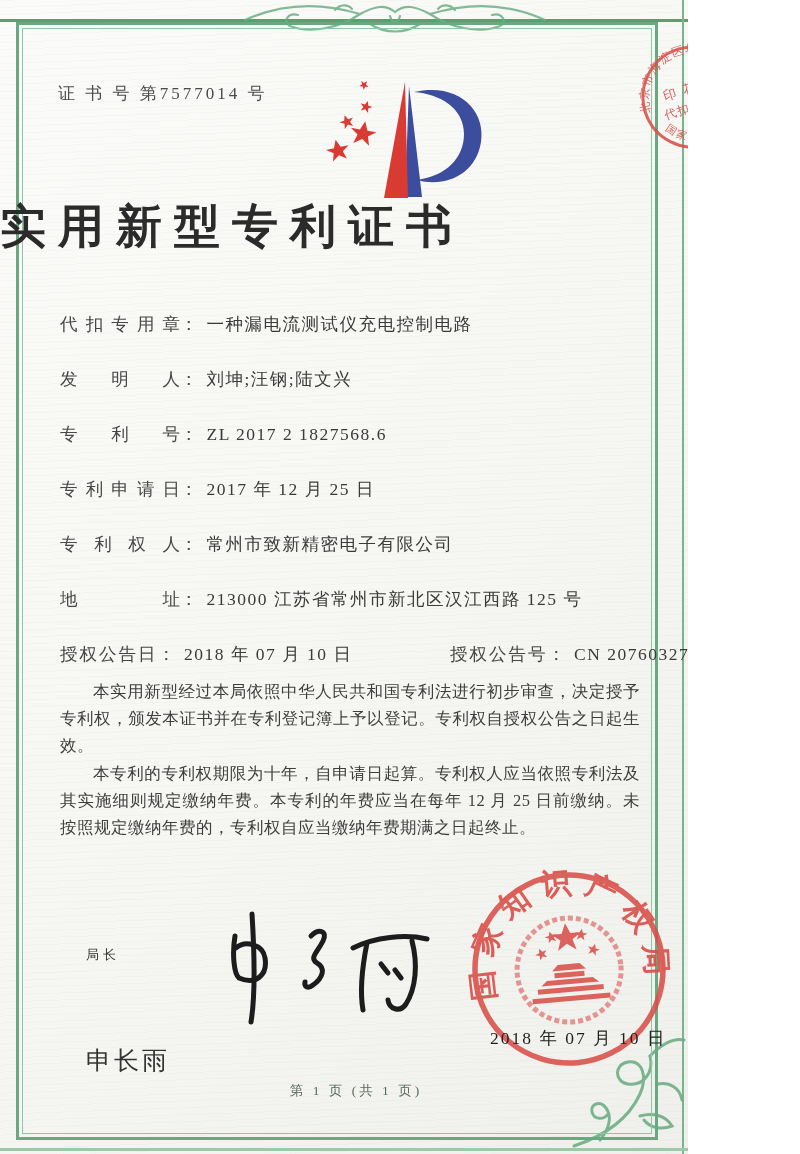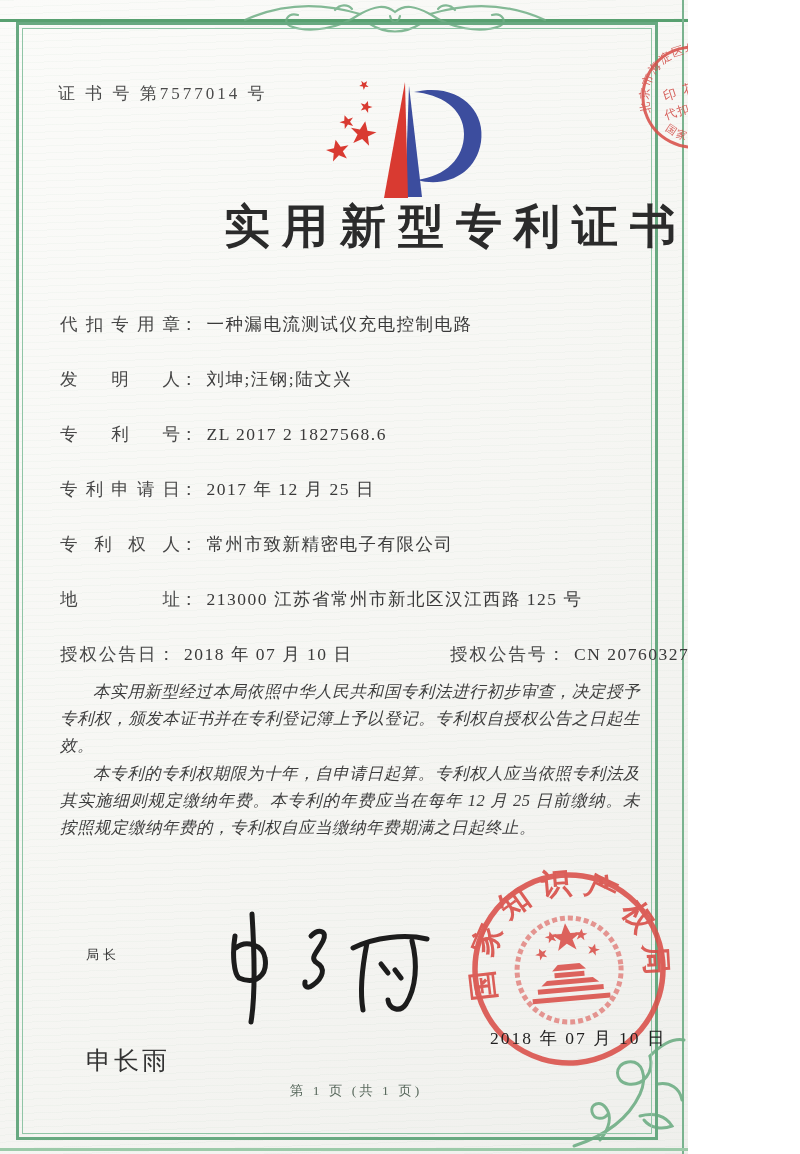--- a/index.html
+++ b/index.html
@@ -17,35 +17,35 @@
   .edge-line-bottom{position:absolute;left:0;bottom:3px;width:100%;height:3px;background:#9ccaa9;}
   .ornament-top{position:absolute;left:240px;top:0;}
   .ornament-corner{position:absolute;right:0;bottom:0;}
   
   .frame{position:absolute;left:16px;top:22px;right:30px;bottom:14px;border:3px solid #68a981;pointer-events:none;}
   .frame::after{content:"";position:absolute;inset:3px;border:1px solid #90c5a6;}
 
   .cert-no{position:absolute;left:58px;top:82px;font-size:17px;letter-spacing:3px;color:#4b4b4b;}
   .tax-stamp{position:absolute;left:628px;top:32px;}
   .logo{position:absolute;left:318px;top:76px;}
-  .title{position:absolute;left:0;top:196px;width:100%;text-align:right;
+  .title{position:absolute;left:0;top:196px;width:100%;text-align:left;
          font-size:46px;font-weight:bold;letter-spacing:12px;color:#2b2b2b;}
 
   .main{position:absolute;left:60px;right:48px;top:312px;}
   .frow{margin-bottom:31px;font-size:17.5px;white-space:nowrap;}
   .flabel{display:inline-block;width:120px;text-align:justify;text-align-last:justify;color:#474747;vertical-align:bottom;}
   .fcolon{margin-right:9px;color:#474747;}
   .fvalue{letter-spacing:1.5px;color:#3a3a3a;}
   .grant-row{display:flex;font-size:17.5px;}
   .grant-left{flex:0 0 390px;white-space:nowrap;}
   .grant-right{white-space:nowrap;}
   .glabel{letter-spacing:2px;color:#474747;}
 
   .paras{margin-top:12px;font-size:16.5px;line-height:27px;text-align:justify;color:#3e3e3e;}
-  .paras p{margin:0 0 1px 0;text-indent:2em;letter-spacing:0.5px;font-style:italic;}
+  .paras p{margin:0 0 1px 0;text-indent:2em;letter-spacing:0.5px;}
 
   .sig-title{position:absolute;left:86px;top:946px;font-size:13px;letter-spacing:4px;color:#333;}
   .sig-name{position:absolute;left:86px;top:1044px;font-size:25px;letter-spacing:3px;color:#333;}
   .sig-script{position:absolute;left:205px;top:908px;}
   .main-seal{position:absolute;left:466px;top:866px;}
   .seal-date{position:absolute;left:490px;top:1026px;font-size:17.5px;letter-spacing:2px;color:#1f1f1f;z-index:3;}
   .footer{position:absolute;left:0;top:1082px;width:100%;text-align:center;font-size:13.5px;letter-spacing:3px;color:#5a6a5e;margin-left:12px;}
 </style>
 </head>
 <body>

